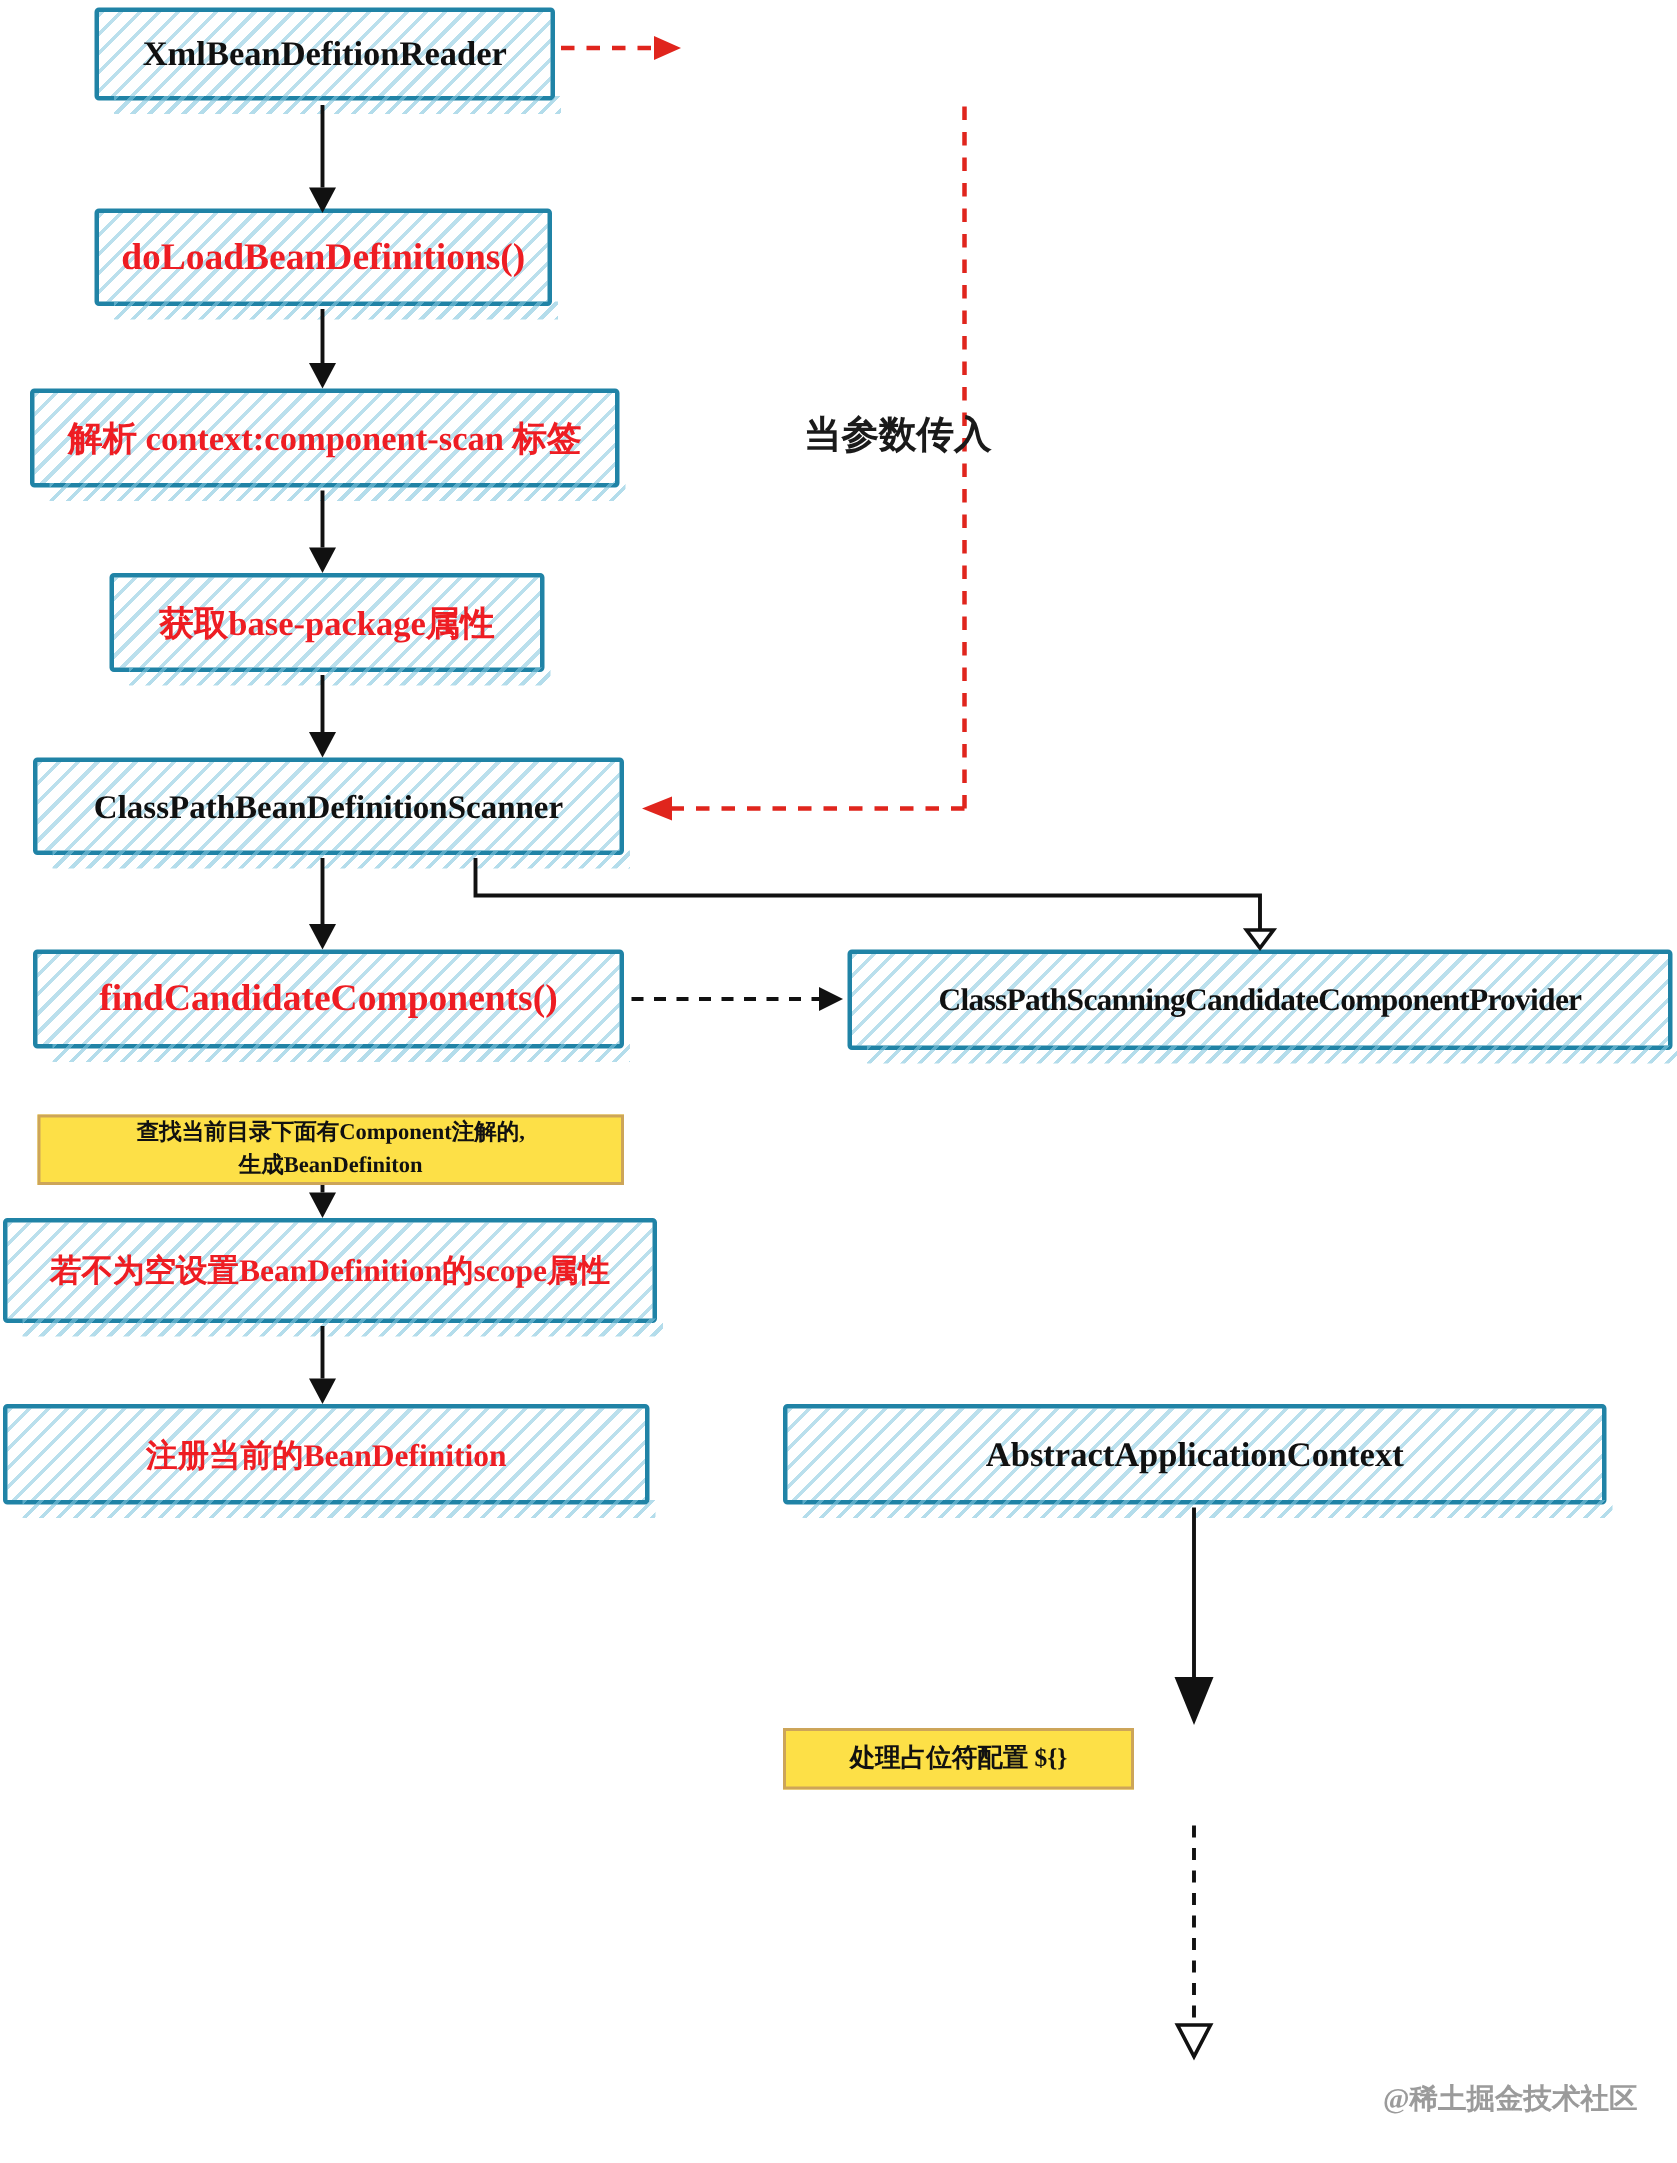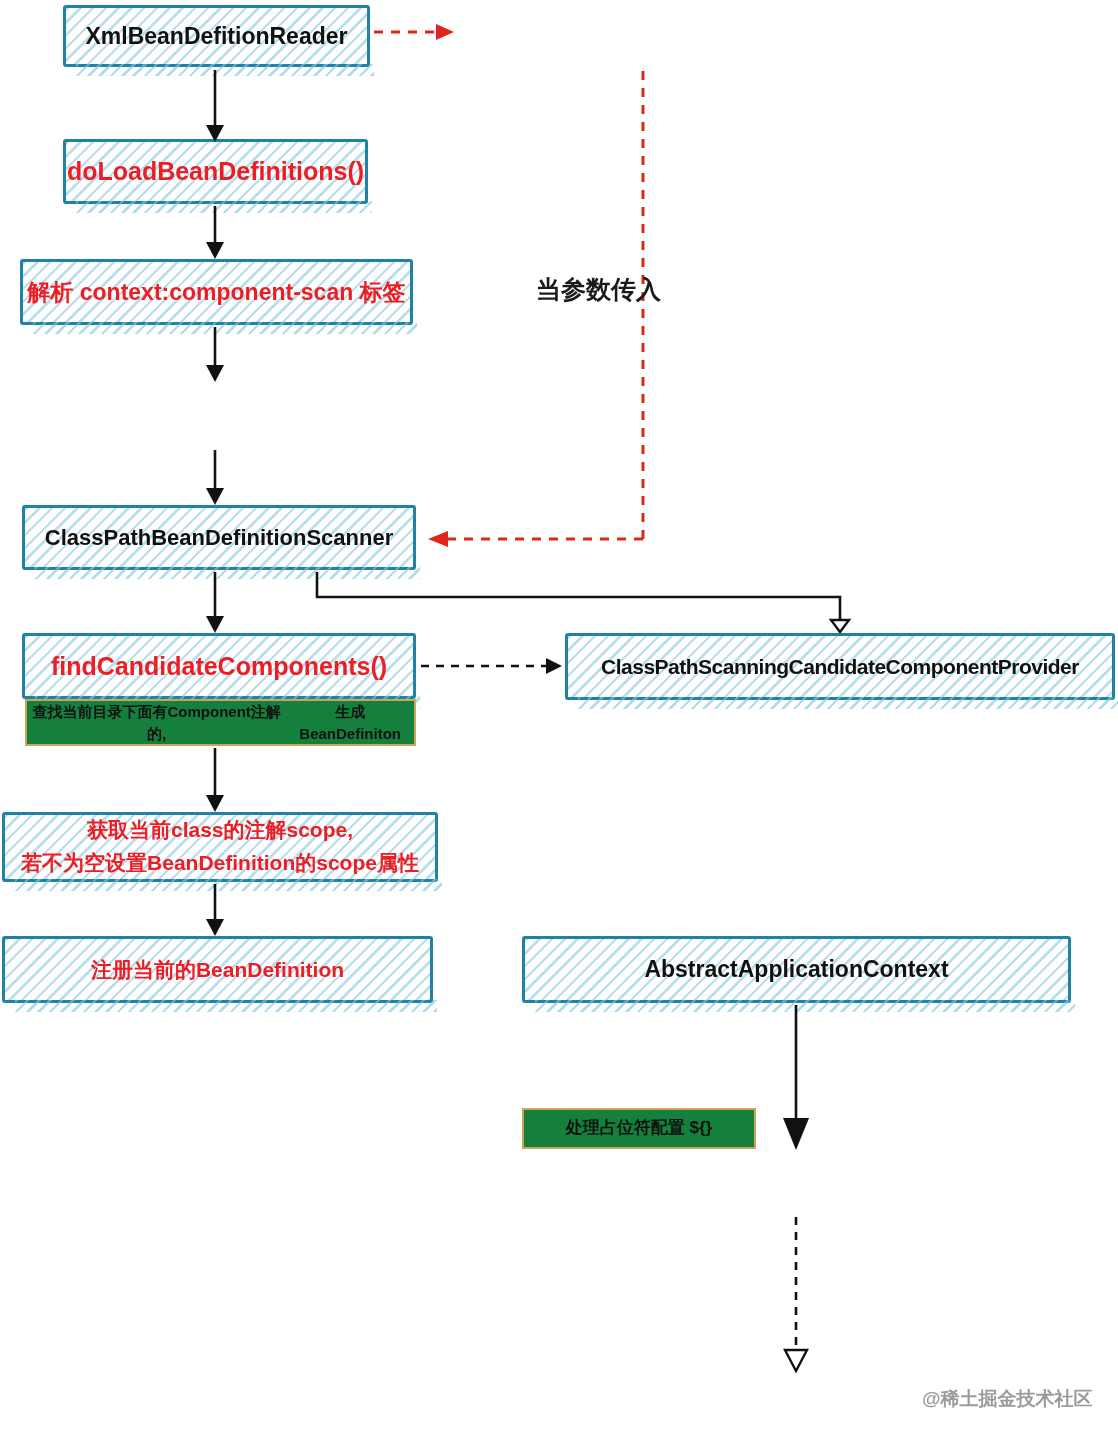--- a/index.html
+++ b/index.html
@@ -1,41 +1,41 @@
 <!DOCTYPE html>
 <html><head>
 <meta charset="utf-8">
 <style>
   html,body{margin:0;padding:0;background:#fff;}
   #canvas{
     position:relative;width:1118px;height:1442px;overflow:hidden;
-    font-family:Liberation Sans, sans-serif;background:#fff;
+    font-family:Liberation Serif, serif;background:#fff;
   }
   .node{
     position:absolute;box-sizing:border-box;
     border:3px solid #2083a6;border-radius:3px;
     background:
       repeating-linear-gradient(135deg, rgba(130,198,222,.55) 0 2.5px, rgba(255,255,255,0) 2.5px 9px),
       #fff;
     display:flex;align-items:center;justify-content:center;
     font-weight:bold;color:#111;white-space:nowrap;
     text-align:center;
   }
   .node::after{ 
     content:"";position:absolute;left:10px;right:-7px;top:100%;height:12px;
     background:repeating-linear-gradient(135deg, rgba(130,198,222,.6) 0 2.5px, rgba(255,255,255,0) 2.5px 8px);
   }
   .node.red{color:#ee1d23;}
   .node .lines{line-height:1.55;white-space:nowrap;}
   .note{
     position:absolute;box-sizing:border-box;
-    background:#15803d;border:2.5px solid #cda559;
+    background:#fde047;border:2.5px solid #cda559;
     color:#111;font-weight:bold;text-align:center;
-    display:flex;flex-direction:row;align-items:center;justify-content:center;
-    line-height:1.45;z-index:3;
+    display:flex;flex-direction:column;align-items:center;justify-content:center;
+    line-height:1.45;z-index:3;margin-top:44px;
   }
   .floatlabel{position:absolute;color:#1a1a1a;font-weight:bold;z-index:4;}
   .watermark{position:absolute;color:rgba(130,130,130,.8);font-weight:bold;z-index:5;text-align:center;}
   svg.wires{position:absolute;left:0;top:0;z-index:2;}
   svg .k{stroke:#111;stroke-width:2.6;fill:none;}
   svg .kd{stroke:#111;stroke-width:2.6;fill:none;stroke-dasharray:8 7;}
   svg .r{stroke:#e0251d;stroke-width:3;fill:none;stroke-dasharray:9 8;}
   svg .fk{fill:#111;stroke:none;}
   svg .fr{fill:#e0251d;stroke:none;}
   svg .open{fill:#fff;stroke:#111;stroke-width:2.4;}
@@ -45,30 +45,30 @@
 
 <div id="canvas">
 
   <div class="node" style="left:63px;top:5px;width:307px;height:62px;font-size:23px">XmlBeanDefitionReader</div>
 
 
   <div class="node red" style="left:63px;top:139px;width:305px;height:65px;font-size:25px">doLoadBeanDefinitions()</div>
 
   <div class="node red" style="left:20px;top:259px;width:393px;height:66px;font-size:23px">解析 context:component-scan 标签</div>
 
+  <div class="node red" style="left:73px;top:382px;width:290px;height:66px;font-size:23px">获取base-package属性</div>
 
   <div class="node" style="left:22px;top:505px;width:394px;height:65px;font-size:22px">ClassPathBeanDefinitionScanner</div>
 
   <div class="node" style="left:565px;top:633px;width:550px;height:67px;font-size:21px;letter-spacing:-0.5px">ClassPathScanningCandidateComponentProvider</div>
 
   <div class="node red" style="left:22px;top:633px;width:394px;height:66px;font-size:25px">findCandidateComponents()</div>
 
   <div class="node red" style="left:2px;top:812px;width:436px;height:70px;font-size:21px">
     <div class="lines">
-      <div>获取当前class的注解scope,</div>
       <div>若不为空设置BeanDefinition的scope属性</div>
     </div>
   </div>
 
   <div class="node red" style="left:2px;top:936px;width:431px;height:67px;font-size:21px">注册当前的BeanDefinition</div>
 
   <div class="node" style="left:522px;top:936px;width:549px;height:67px;font-size:23px">AbstractApplicationContext</div>
 
 
 

